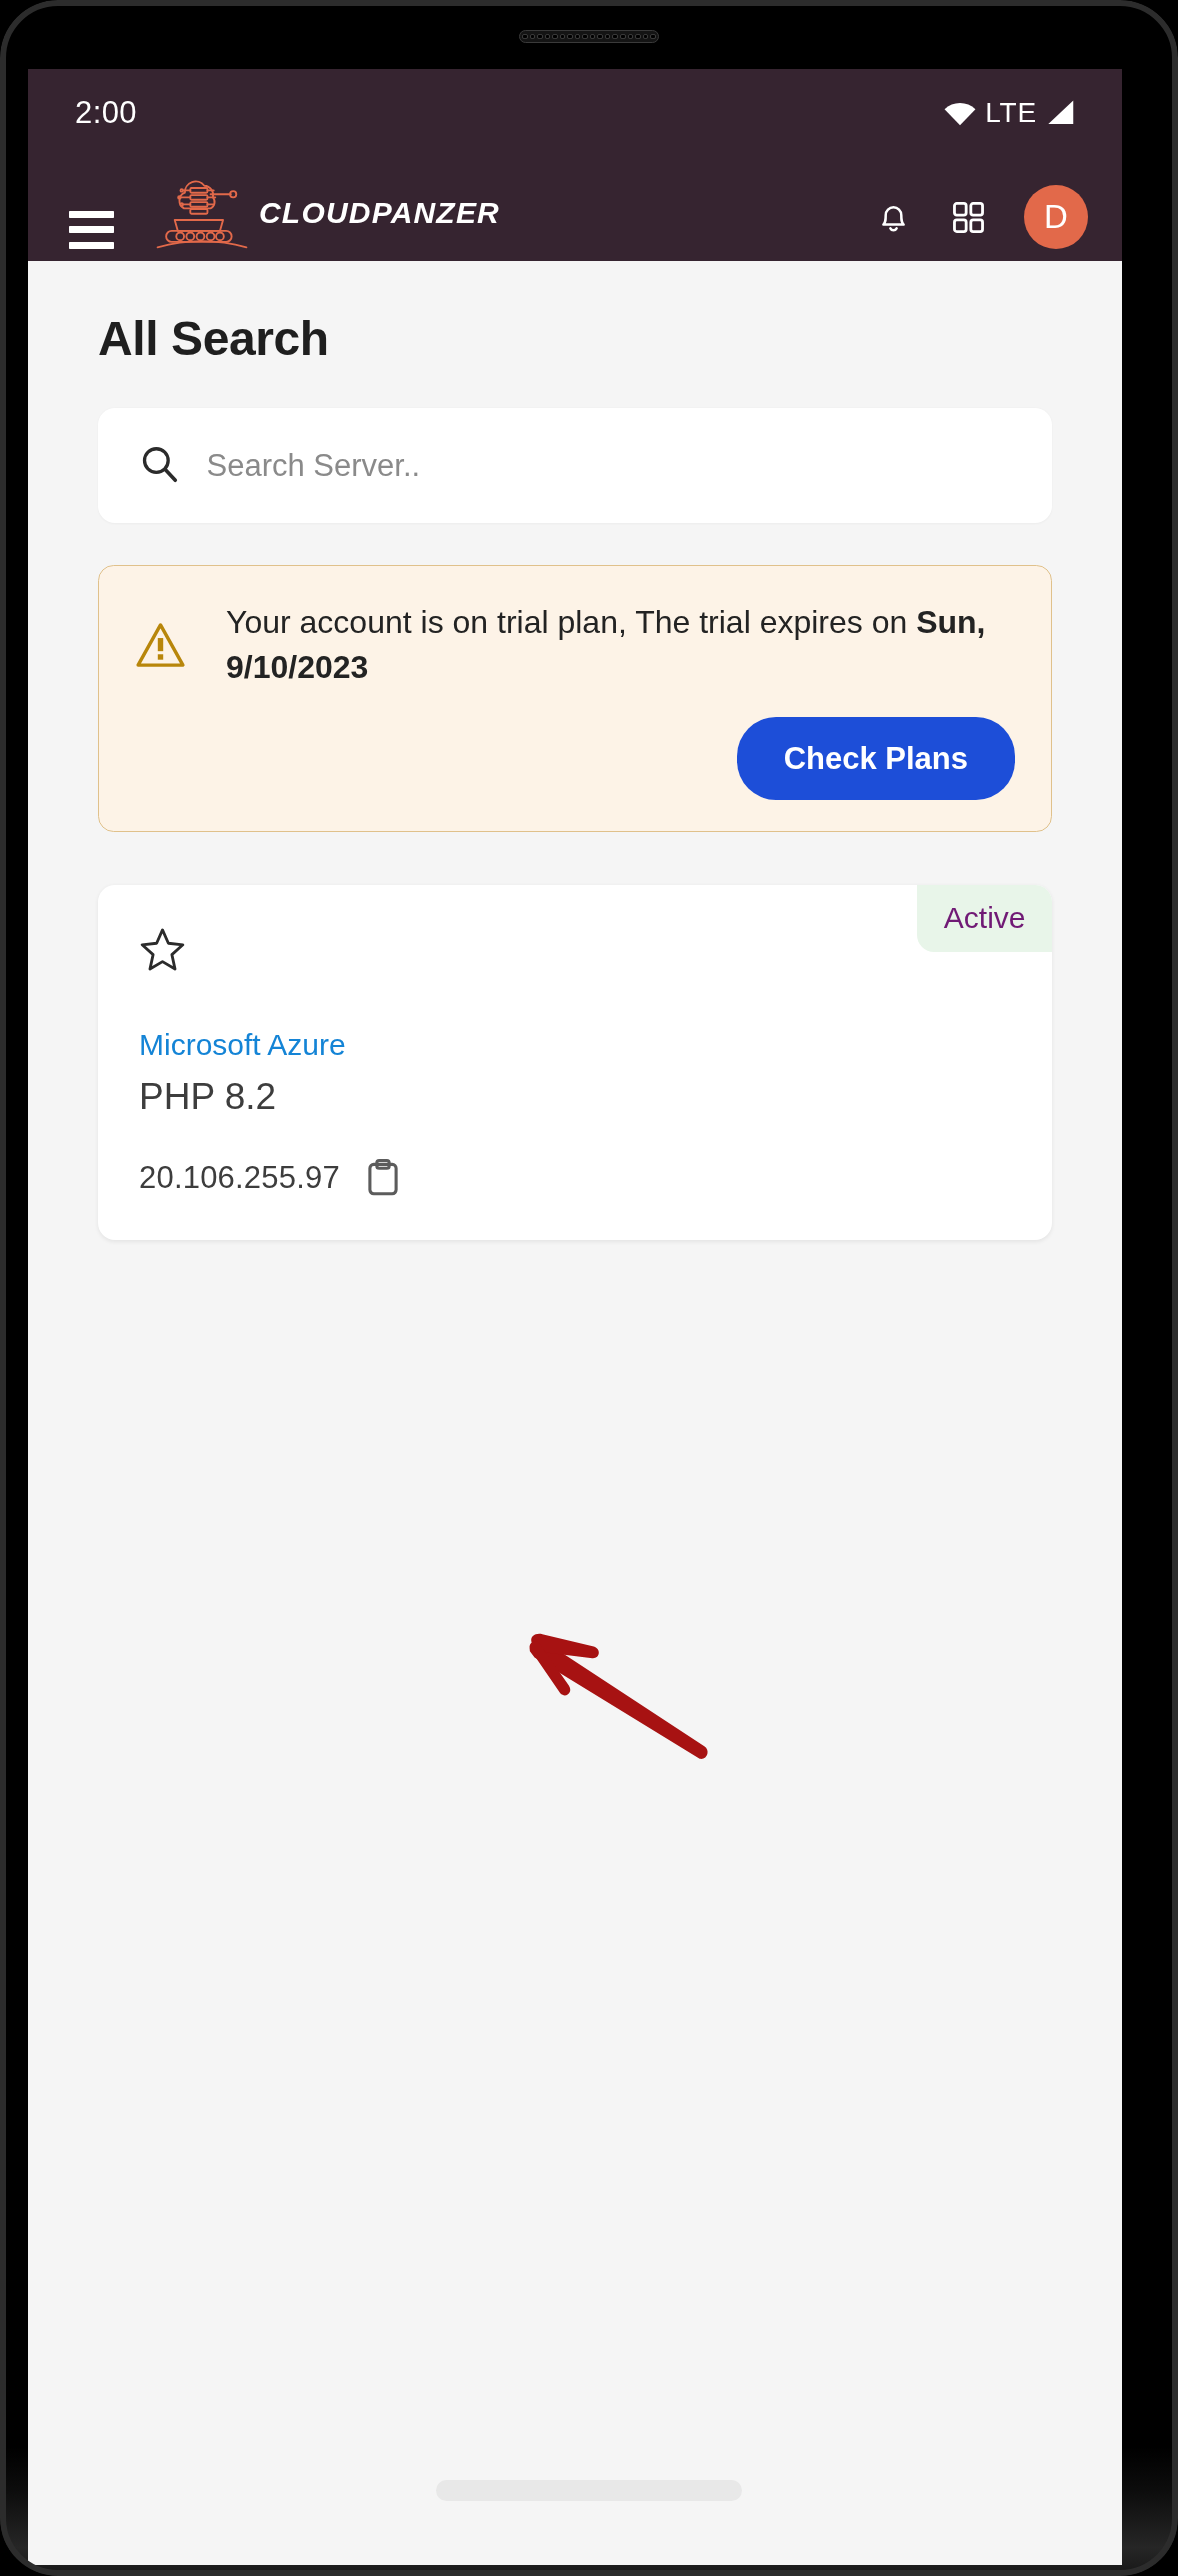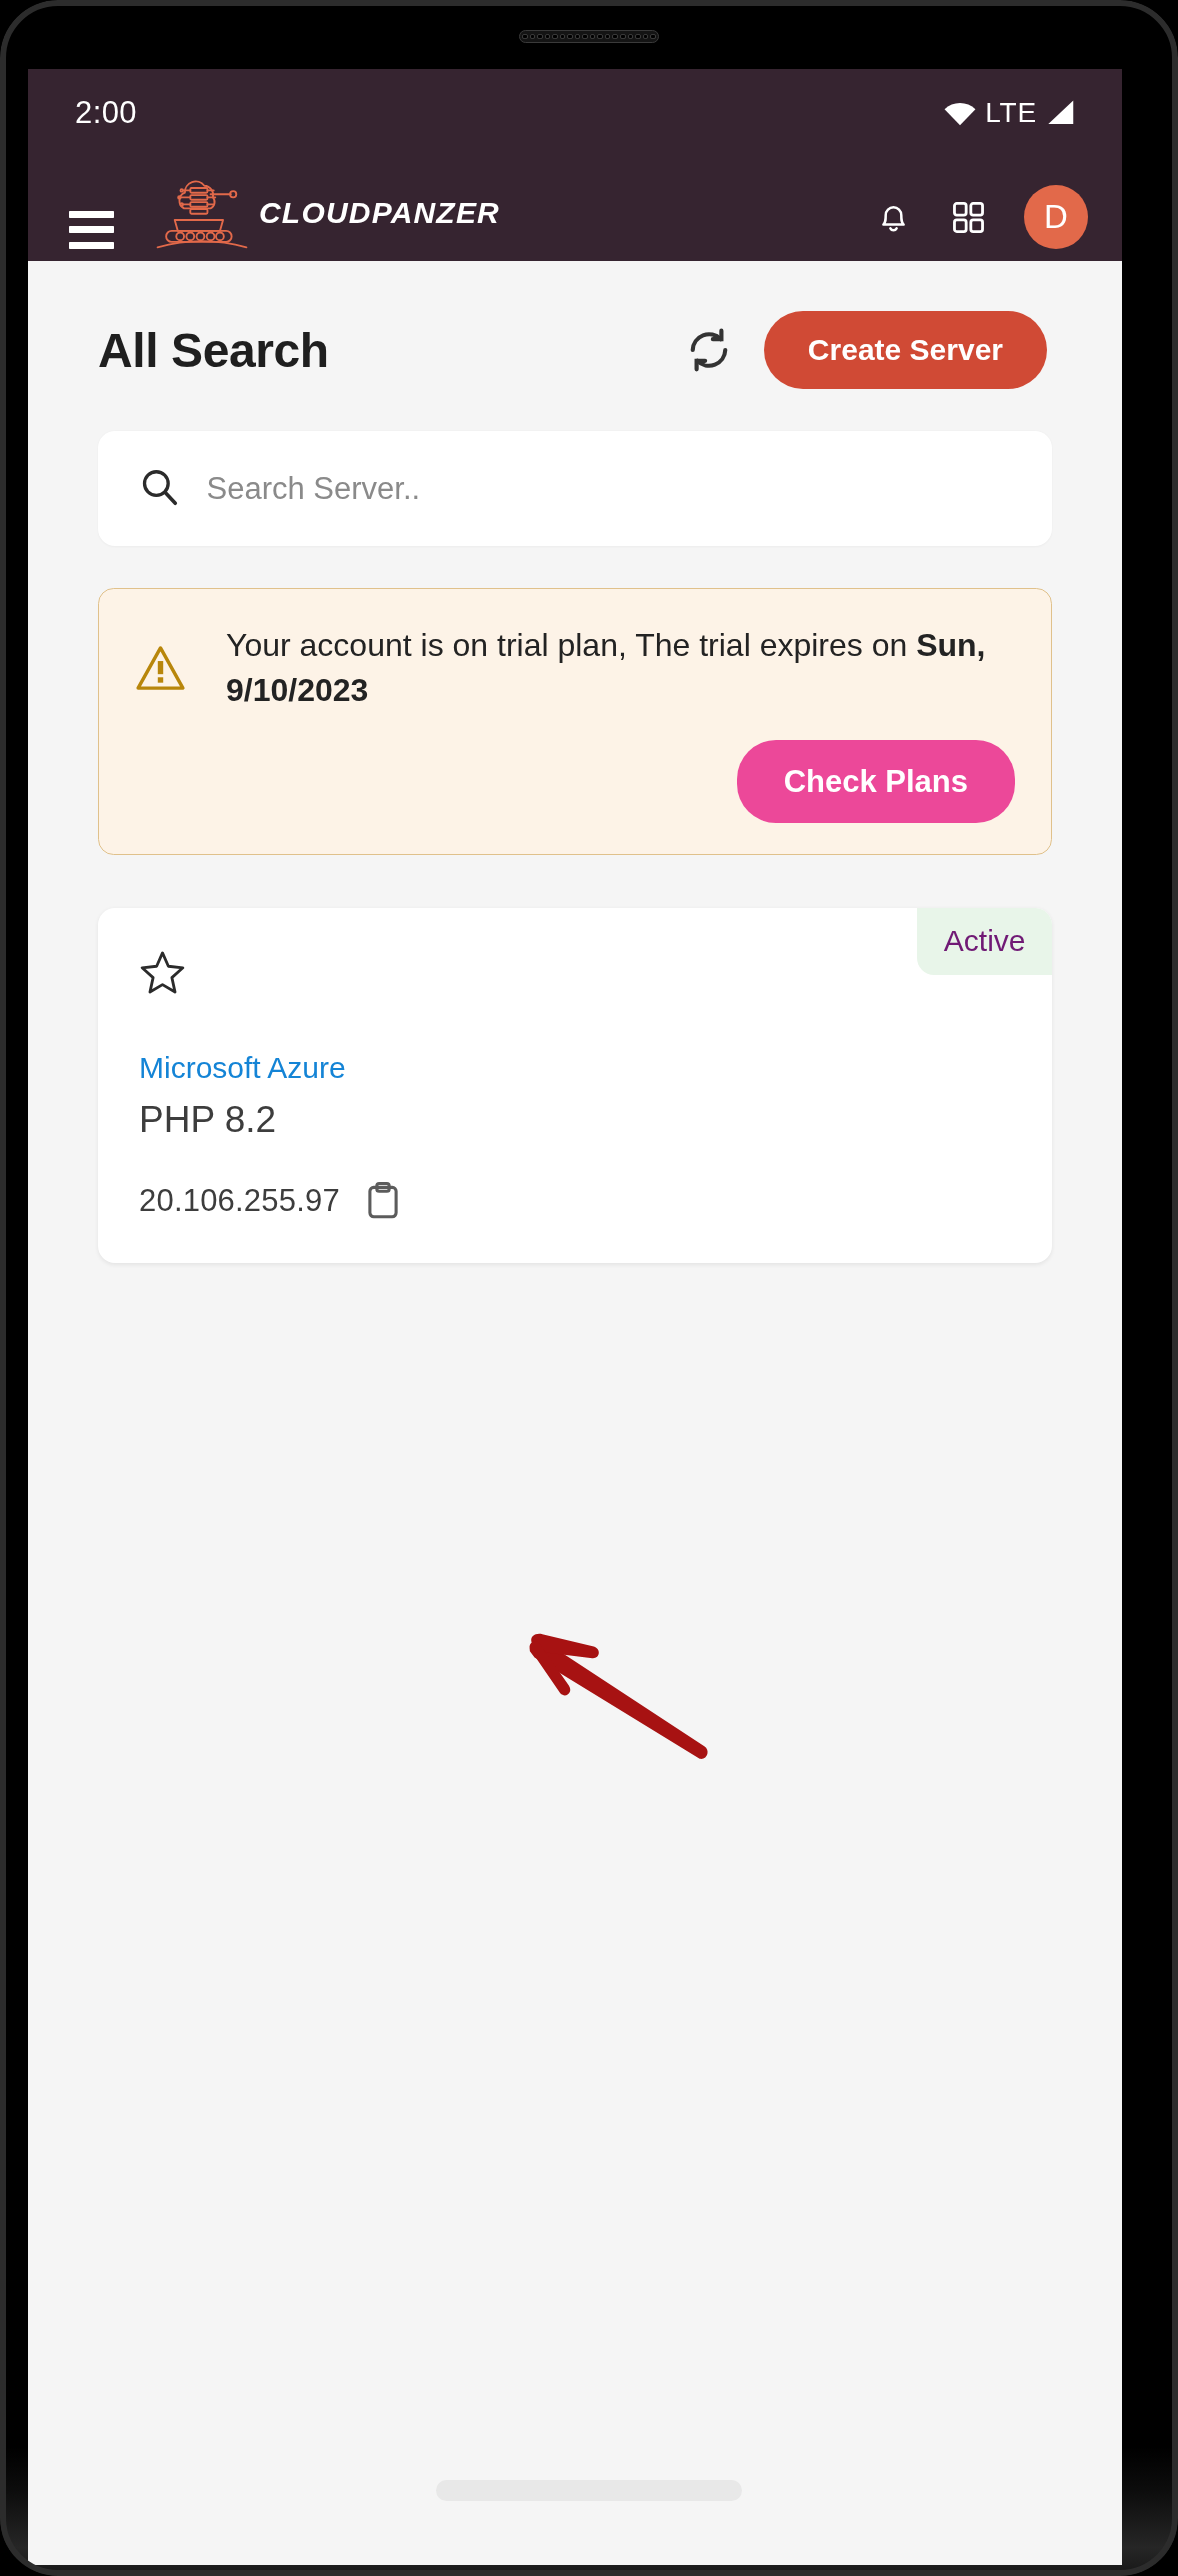--- a/index.html
+++ b/index.html
@@ -246,21 +246,21 @@
     line-height: 1.42;
     color: #232323;
   }
   #trial-text b { font-weight: bold; }
   #check-plans-row {
     display: flex;
     justify-content: flex-end;
     margin-top: 26.5px;
   }
   #check-plans-btn {
-    background: #ec4899;
+    background: #1d4ed8;
     color: #ffffff;
     border: none;
     border-radius: 39px;
     font-size: 31px;
     font-weight: bold;
     padding: 23.4px 47px;
     cursor: pointer;
     font-family: "Liberation Sans", sans-serif;
   }
 
@@ -454,33 +454,20 @@
         <div id="avatar">
           <span>D</span>
         </div>
       </div>
     </div>
 
     <div id="content">
 
       <div id="page-head">
         <div id="page-title">All Search</div>
-        <div id="page-head-actions">
-          <span id="refresh-btn">
-            <svg viewBox="0 0 62 62" width="48" height="48">
-              <g fill="none" stroke="#333333" stroke-width="5.4" stroke-linecap="round">
-                <path d="M10 31 a21 21 0 0 1 36 -14"></path>
-                <path d="M52 31 a21 21 0 0 1 -36 14"></path>
-                <path d="M36 17 h11 v-11"></path>
-                <path d="M26 45 h-11 v11"></path>
-              </g>
-            </svg>
-          </span>
-          <button id="create-server-btn">Create Server</button>
-        </div>
       </div>
 
       <div id="search-bar">
         <span>
           <svg viewBox="0 0 52 52" width="41" height="41">
             <circle cx="22" cy="21" r="15" fill="none" stroke="#2b2b2b" stroke-width="4.2"></circle>
             <path d="M33 32 L46 46" stroke="#2b2b2b" stroke-width="4.6" stroke-linecap="round"></path>
           </svg>
         </span>
         <input id="search-input" type="text" placeholder="Search Server.." style="">

